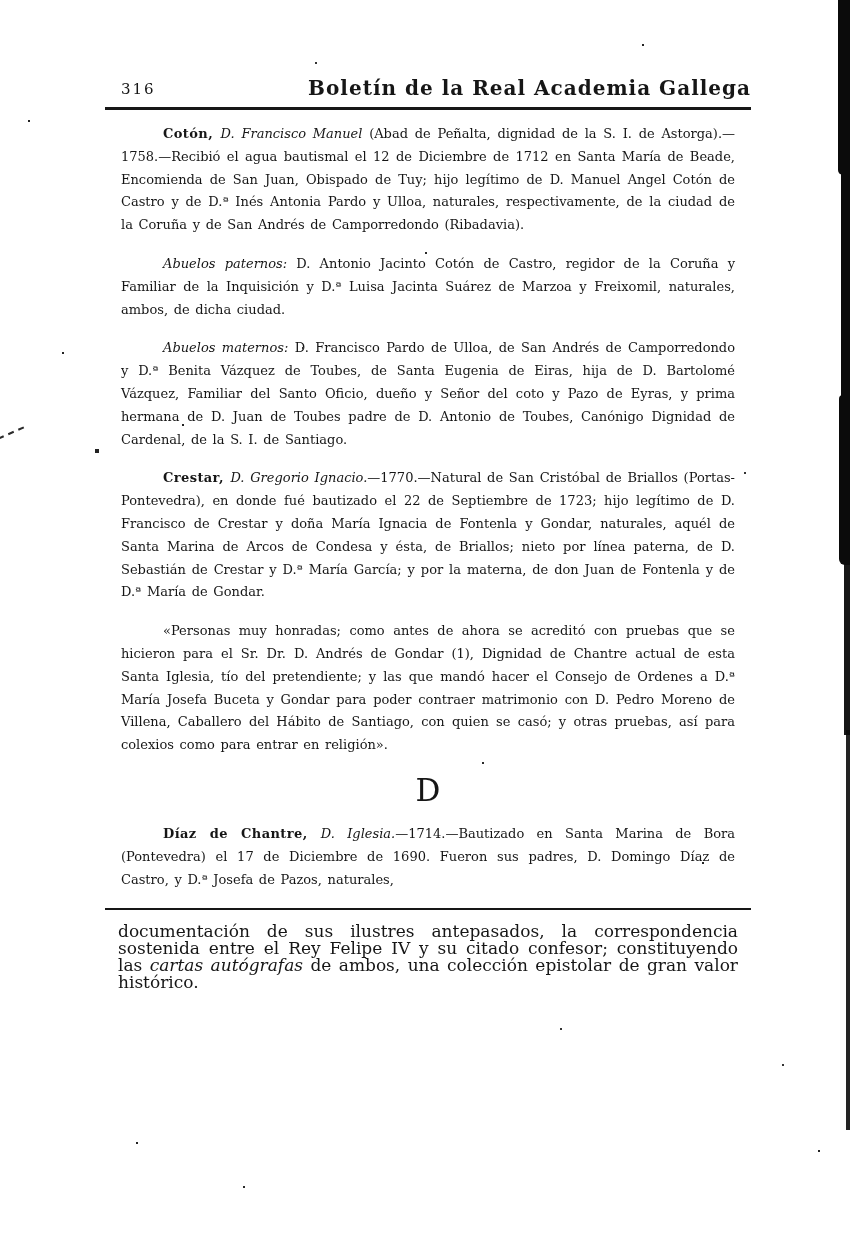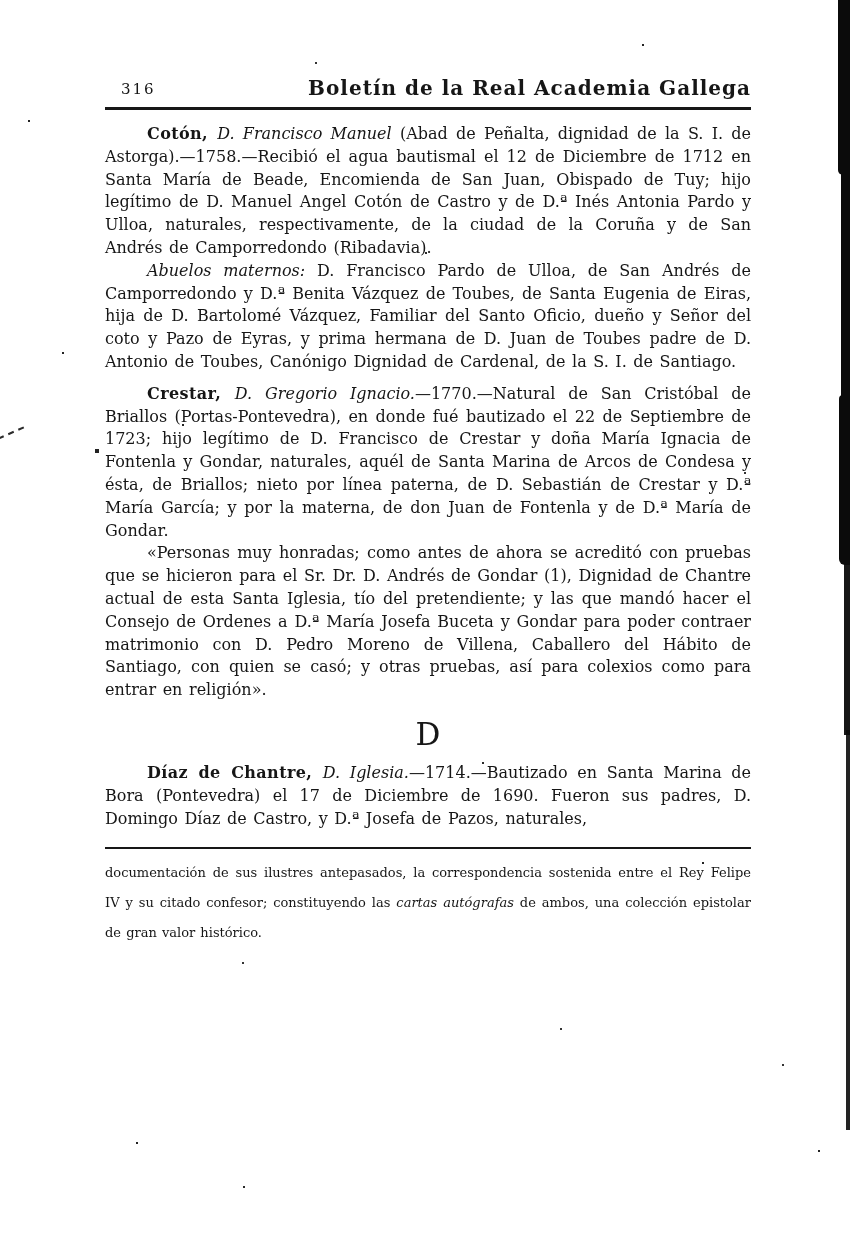--- a/index.html
+++ b/index.html
@@ -12,36 +12,36 @@
     color:#161616;
   }
   .textblock { position:absolute; left:105px; top:76px; width:646px; }
 
   .header { position:relative; height:26px; }
   .pagenum { position:absolute; left:16px; top:4px; font-size:15px; letter-spacing:2px; }
   .title { text-align:right; font-size:20px; font-weight:bold; letter-spacing:1px; }
   .head-rule { border:none; border-top:3px solid #171717; margin:5px 0 0 0; }
 
   p.main {
-    font-size:16px; line-height:22.8px;
+    font-size:13px; line-height:22.8px;
     text-align:justify; text-indent:42px;
-    margin:0; word-spacing:1.5px;
+    margin:16px; word-spacing:1.5px;
   }
   p.first { margin-top:13px; }
   p.gap   { margin-top:9px; }
   .lead { font-weight:bold; letter-spacing:0.4px; }
   .it   { font-style:italic; }
 
   .section-letter {
     text-align:center; font-size:31px; line-height:34px;
     margin:15px 0 11px 0; font-weight:normal;
   }
 
   .fn-rule { border:none; border-top:2px solid #171717; margin:17px 0 9px 0; }
-  p.fn { font-size:13px; line-height:30px; text-align:justify; margin:0; word-spacing:1px; }
+  p.fn { font-size:17px; line-height:17px; text-align:justify; margin:13px; word-spacing:1px; }
   p.fn-note { text-indent:26px; }
   .fn-marker { margin-right:9px; }
 
   
   .binding { position:absolute; top:0; right:0; width:16px; height:1248px; }
   .bind-seg { position:absolute; right:0; background:#0b0b0b; }
   .b1 { top:0;    height:175px; width:12px; border-radius:0 0 0 5px; }
   .b2 { top:170px; height:230px; width:9px; }
   .b3 { top:395px; height:170px; width:11px; border-radius:4px 0 0 6px; }
   .b4 { top:560px; height:175px; width:6px; opacity:.95; }
@@ -67,20 +67,21 @@
 <div class="textblock">
 
   <div class="header">
     <span class="pagenum">316</span>
     <div class="title">Boletín de la Real Academia Gallega</div>
   </div>
   <hr class="head-rule">
 
   <p class="main first"><span class="lead">Cotón, </span><span class="it">D. Francisco Manuel</span><span> (Abad de Peñalta, dignidad de la S. I. de Astorga).—1758.—Recibió el agua bautismal el 12 de Diciembre de 1712 en Santa María de Beade, Encomienda de San Juan, Obispado de Tuy; hijo legítimo de D. Manuel Angel Cotón de Castro y de D.ª Inés Antonia Pardo y Ulloa, naturales, respectivamente, de la ciudad de la Coruña y de San Andrés de Camporredondo (Ribadavia).</span></p>
 
+  <p class="main"><span class="it">Abuelos paternos:</span><span> D. Antonio Jacinto Cotón de Castro, regidor de la Coruña y Familiar de la Inquisición y D.ª Luisa Jacinta Suárez de Marzoa y Freixomil, naturales, ambos, de dicha ciudad.</span></p>
 
   <p class="main"><span class="it">Abuelos maternos:</span><span> D. Francisco Pardo de Ulloa, de San Andrés de Camporredondo y D.ª Benita Vázquez de Toubes, de Santa Eugenia de Eiras, hija de D. Bartolomé Vázquez, Familiar del Santo Oficio, dueño y Señor del coto y Pazo de Eyras, y prima hermana de D. Juan de Toubes padre de D. Antonio de Toubes, Canónigo Dignidad de Cardenal, de la S. I. de Santiago.</span></p>
 
   <p class="main gap"><span class="lead">Crestar, </span><span class="it">D. Gregorio Ignacio.</span><span>—1770.—Natural de San Cristóbal de Briallos (Portas-Pontevedra), en donde fué bautizado el 22 de Septiembre de 1723; hijo legítimo de D. Francisco de Crestar y doña María Ignacia de Fontenla y Gondar, naturales, aquél de Santa Marina de Arcos de Condesa y ésta, de Briallos; nieto por línea paterna, de D. Sebastián de Crestar y D.ª María García; y por la materna, de don Juan de Fontenla y de D.ª María de Gondar.</span></p>
 
   <p class="main"><span>«Personas muy honradas; como antes de ahora se acreditó con pruebas que se hicieron para el Sr. Dr. D. Andrés de Gondar (1), Dignidad de Chantre actual de esta Santa Iglesia, tío del pretendiente; y las que mandó hacer el Consejo de Ordenes a D.ª María Josefa Buceta y Gondar para poder contraer matrimonio con D. Pedro Moreno de Villena, Caballero del Hábito de Santiago, con quien se casó; y otras pruebas, así para colexios como para entrar en religión».</span></p>
 
   <div class="section-letter">D</div>
 
   <p class="main"><span class="lead">Díaz de Chantre, </span><span class="it">D. Iglesia.</span><span>—1714.—Bautizado en Santa Marina de Bora (Pontevedra) el 17 de Diciembre de 1690. Fueron sus padres, D. Domingo Díaz de Castro, y D.ª Josefa de Pazos, naturales,</span></p>

